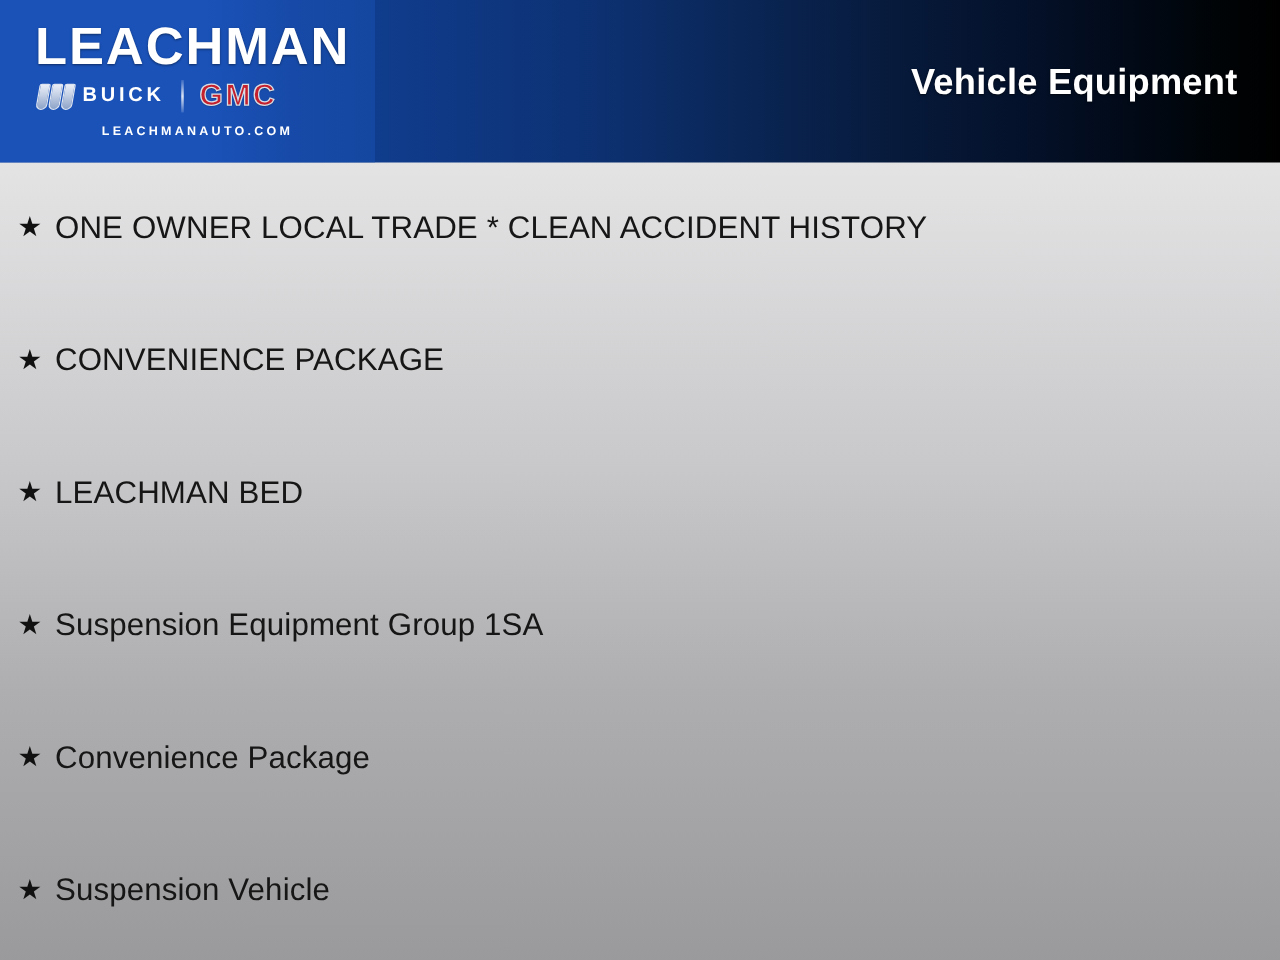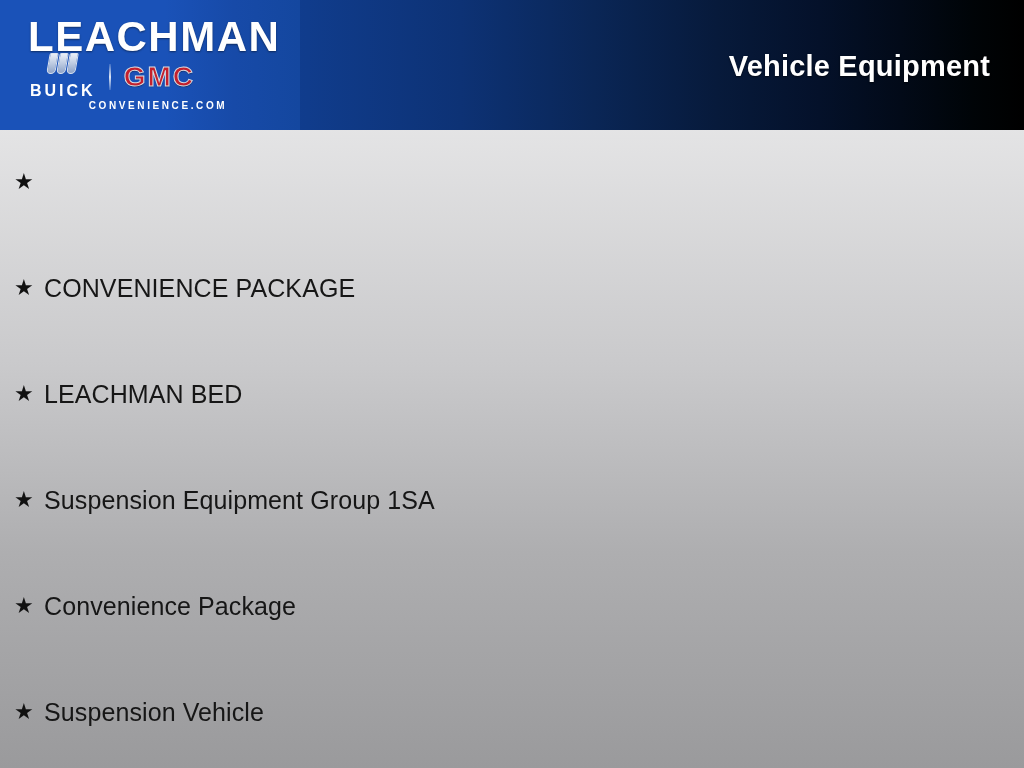--- a/index.html
+++ b/index.html
@@ -49,39 +49,39 @@
     line-height:46px;
     font-variant:small-caps;
     text-shadow:0 1px 2px rgba(0,0,0,0.45);
     white-space:nowrap;
   }
   .brand-row {
     position:absolute; left:30px; top:62px;
     width:256px; height:30px;
     display:flex; align-items:center;
   }
-  .buick-block { display:flex; align-items:center; gap:7px;flex-direction:column; }
+  .buick-block { display:flex; gap:7px; }
   .buick-shields { display:flex; align-items:center; gap:1px; }
   .shield {
     width:9px; height:21px;
     background:linear-gradient(to bottom, #e9eef7 0%, #c6d2e6 40%, #8fa4c8 100%);
     border:1px solid #dde4f0;
     transform:skewX(-10deg);
     border-radius:2px 2px 5px 5px;
   }
   .buick-text {
     color:#ffffff; font-size:16px; font-weight:bold;
     letter-spacing:3px; line-height:20px;
   }
   .brand-divider {
     width:2px; height:26px; margin:0 13px;
     background:linear-gradient(to bottom, rgba(255,255,255,0.15), rgba(255,255,255,0.85), rgba(255,255,255,0.15));
   }
   .gmc-text {
-    color:#c4202d; font-size:28px; font-weight:bold;
+    color:#c4202d; font-size:24px; font-weight:bold;
     letter-spacing:2px; line-height:26px;
     -webkit-text-stroke:1px #d9dde4;
     text-shadow:0 1px 1px rgba(0,0,0,0.5);
     text-align:right;
   }
   .dealer-url {
     position:absolute; left:30px; top:99px;
     width:256px;
     color:#ffffff; font-size:10px; font-weight:bold;
     letter-spacing:2.6px; text-align:center;
@@ -146,29 +146,30 @@
             <span class="shield"></span>
               <span class="shield"></span>
               <span class="shield"></span>
           </span>
           <span class="buick-text">BUICK</span>
         </div>
         <span class="brand-divider"></span>
         <span class="gmc-text">GMC</span>
       </div>
 
-      <div class="dealer-url">CONVENIENCE.COM</div>
+      <div class="dealer-url">LEACHMANAUTO.COM</div>
     </div>
 
     <div class="header-title">Vehicle Equipment</div>
   </div>
 
   <div class="highlights-list">
     <div class="highlight-item">
       <span class="star-bullet">★</span>
+      <span class="highlight-text">ONE OWNER LOCAL TRADE * CLEAN ACCIDENT HISTORY</span>
     </div>
     <div class="highlight-item">
       <span class="star-bullet">★</span>
       <span class="highlight-text">CONVENIENCE PACKAGE</span>
     </div>
     <div class="highlight-item">
       <span class="star-bullet">★</span>
       <span class="highlight-text">LEACHMAN BED</span>
     </div>
     <div class="highlight-item">

